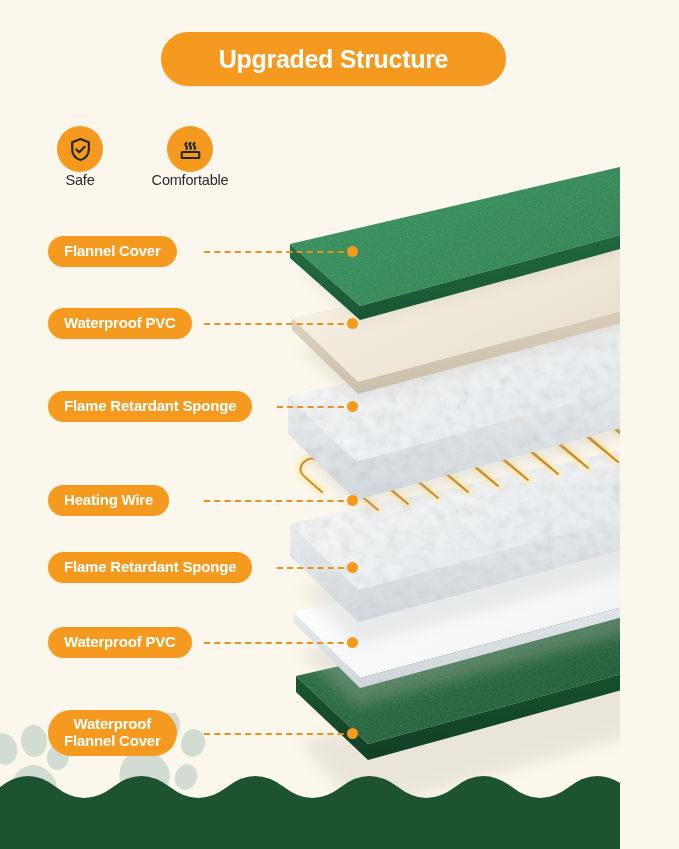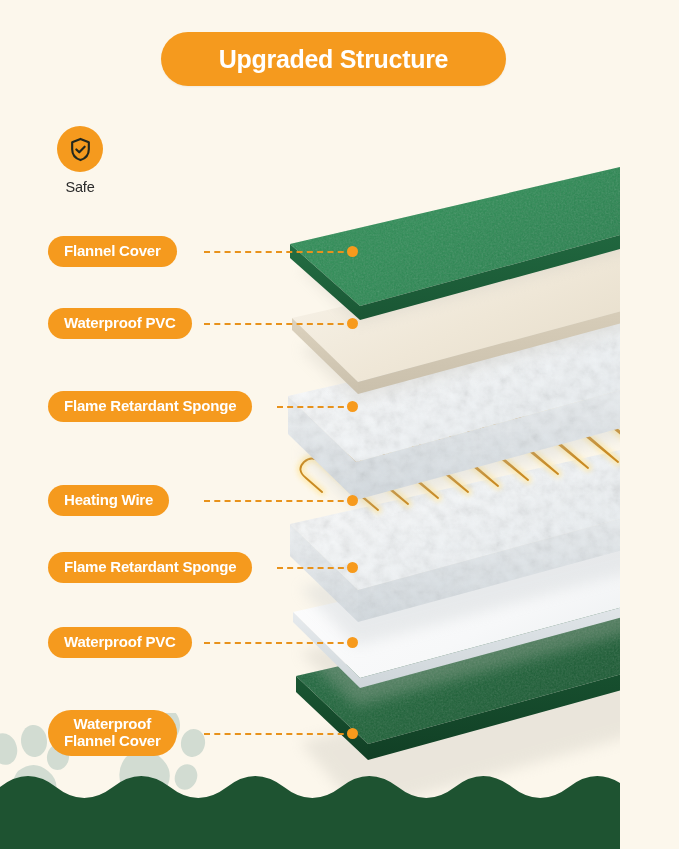--- a/index.html
+++ b/index.html
@@ -25,21 +25,21 @@
   }
 
   
   .features{position:absolute;left:48px;top:126px;width:300px;height:78px;}
   .feature{position:absolute;top:0;text-align:center;}
   .feat-circle{
     width:46px;height:46px;border-radius:50%;background:#F59A1E;
     margin:0 auto;display:flex;align-items:center;justify-content:center;
   }
   .feat-label{
-    margin-top:7px;font-size:14.5px;color:#2B2B2B;white-space:nowrap;
+    font-size:14.5px;color:#2B2B2B;white-space:nowrap;
     letter-spacing:-.2px;
   }
   #feat-0{left:0px;width:64px;}
   #feat-1{left:87px;width:110px;}
   #feat-2{left:216px;width:70px;}
 
   
   .pill{
     position:absolute;background:#F59A1E;border-radius:18px;
     display:flex;align-items:center;justify-content:flex-end;
@@ -84,20 +84,31 @@
     <div class="feature" id="feat-0">
       <div class="feat-circle">
         <svg width="27" height="27" viewBox="0 0 24 24" fill="none" stroke="#23281E" stroke-width="1.9" stroke-linecap="round" stroke-linejoin="round">
           <path d="M12 2.6 4.6 5.6v6.1c0 4.6 3.1 8.2 7.4 9.7 4.3-1.5 7.4-5.1 7.4-9.7V5.6L12 2.6z"></path>
           <path d="M8.3 11.9l2.6 2.6 4.8-5"></path>
         </svg>
       </div>
       <div class="feat-label">Safe</div>
     </div>
 
+    <div class="feature" id="feat-1">
+      <div class="feat-circle">
+        <svg width="27" height="27" viewBox="0 0 24 24" fill="none" stroke="#23281E" stroke-width="1.9" stroke-linecap="round" stroke-linejoin="round">
+          <rect x="4.2" y="14.2" width="15.6" height="5.4" rx="0.8"></rect>
+          <path d="M8.4 11.6c1.1-1 .2-2 -.5-2.9-.7-.9-.4-1.8.5-2.6"></path>
+          <path d="M12 11.6c1.1-1 .2-2 -.5-2.9-.7-.9-.4-1.8.5-2.6"></path>
+          <path d="M15.6 11.6c1.1-1 .2-2 -.5-2.9-.7-.9-.4-1.8.5-2.6"></path>
+        </svg>
+      </div>
+      <div class="feat-label">Comfortable</div>
+    </div>
 
   </div>
 
   <svg id="stack" viewBox="0 0 679 849">
     <defs>
 
       <filter id="fl-tex" x="-10%" y="-10%" width="120%" height="120%">
         <feTurbulence type="fractalNoise" baseFrequency="0.55" numOctaves="4" seed="7" result="n"></feTurbulence>
         <feColorMatrix in="n" type="saturate" values="0"></feColorMatrix>
         <feComponentTransfer>

